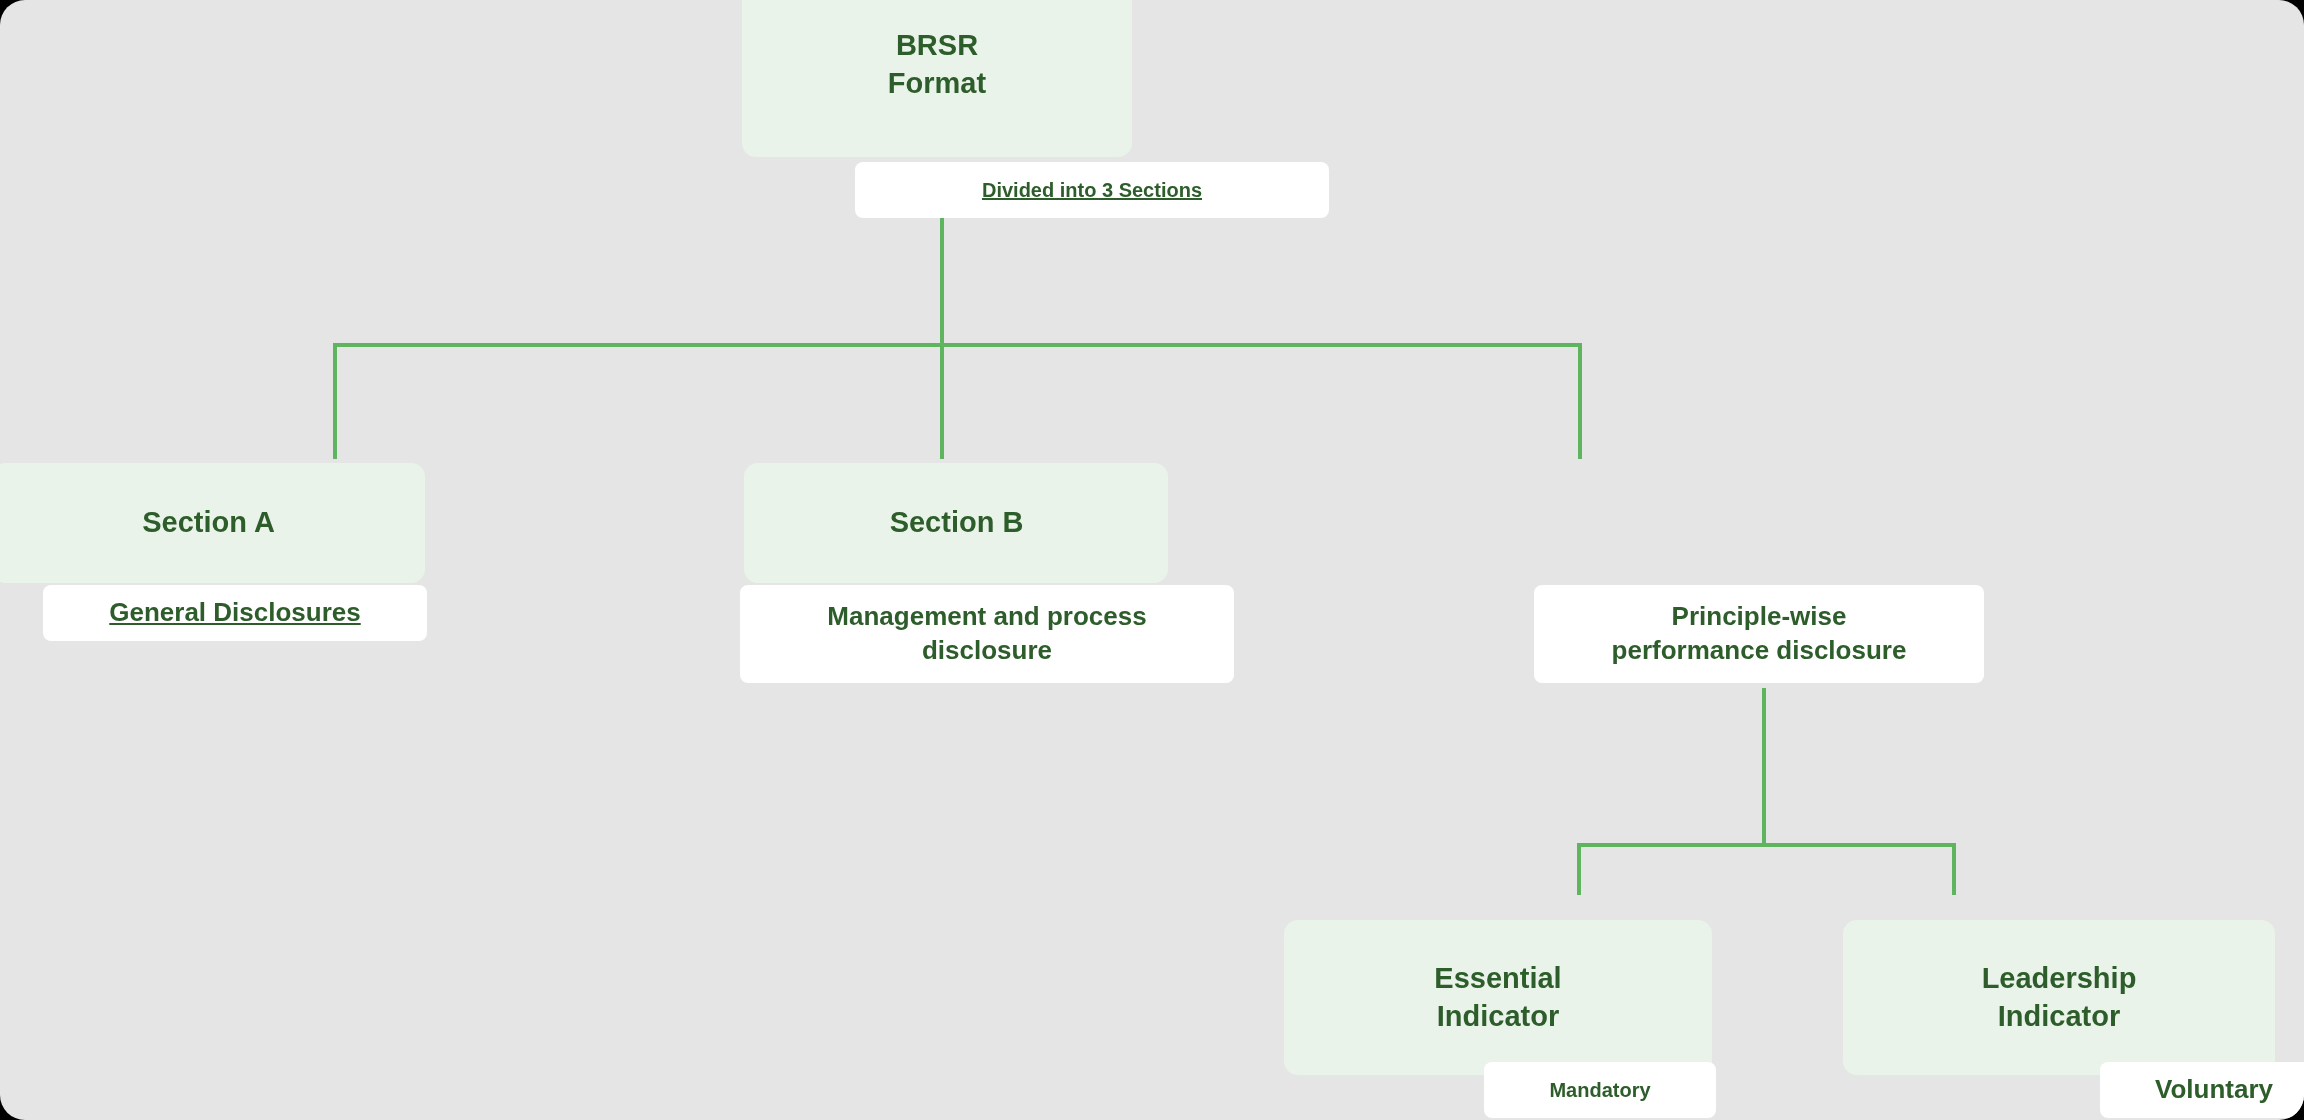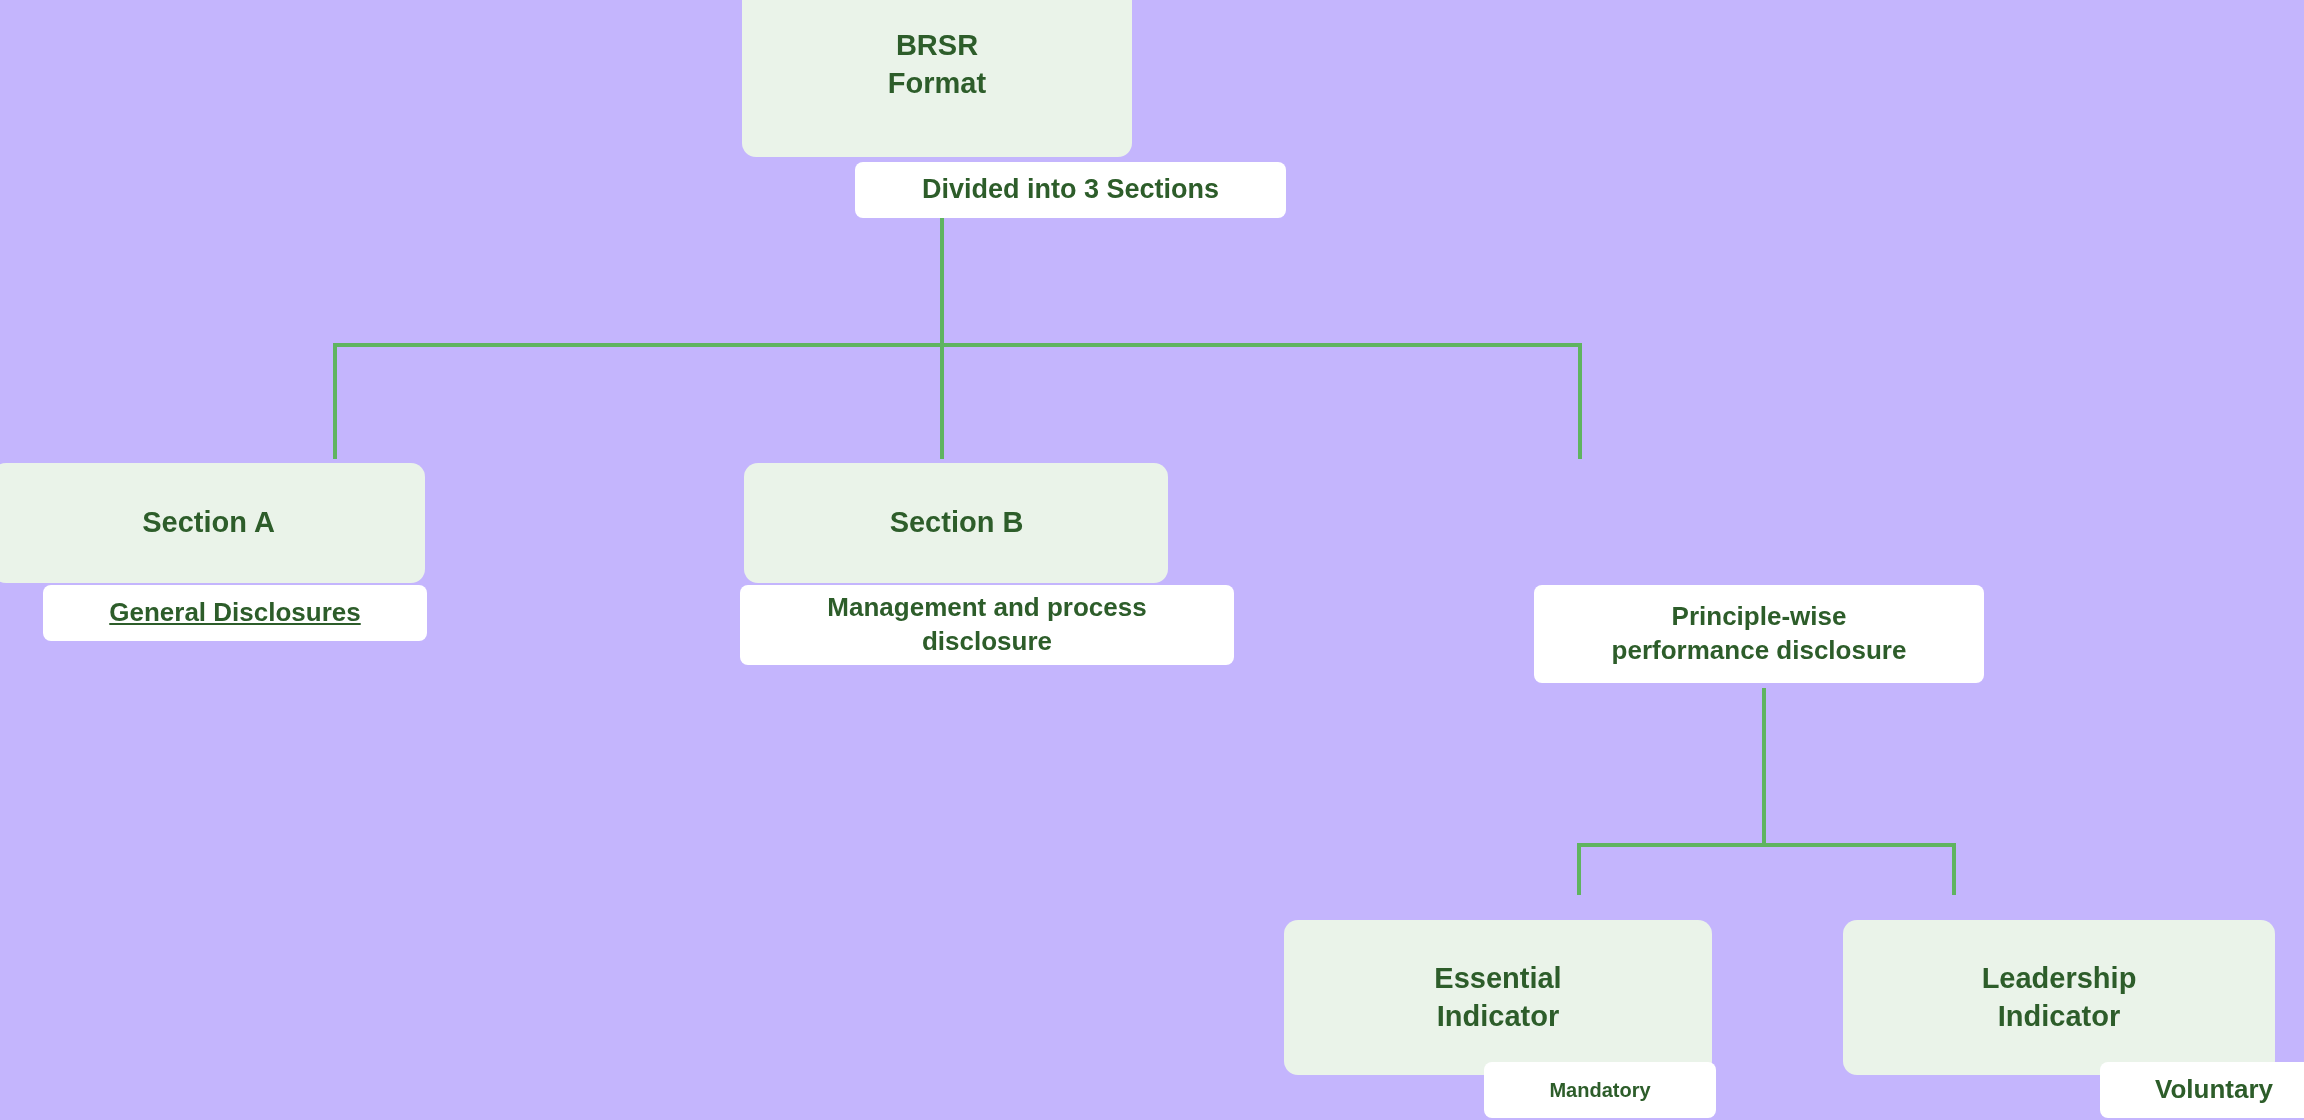--- a/index.html
+++ b/index.html
@@ -5,23 +5,24 @@
 <style>
   html, body {
     margin: 0;
     padding: 0;
     background: #000000;
   }
   #canvas {
     position: relative;
     width: 2304px;
     height: 1120px;
-    background: #c4b5fd;
+    background: #e5e5e5;
     overflow: hidden;
     font-family: "Liberation Sans", sans-serif;
+    border-radius: 25px;
   }
   
   .node {
     position: absolute;
     background: #eaf3e9;
     border-radius: 14px;
     color: #2d5d2a;
     font-weight: bold;
     display: flex;
     align-items: center;
@@ -77,27 +78,27 @@
   <div class="edge-h" style="left:1577px; top:843px; width:379px;"></div>
   <div class="edge-v" style="left:1577px; top:843px; height:52px;"></div>
   <div class="edge-v" style="left:1952px; top:843px; height:52px;"></div>
 
   <div class="node" style="left:742px; top:-28px; width:390px; height:185px; font-size:29px; border-radius:0 0 14px 14px;">
     <div>
       <span>BRSR</span><br>
       <span>Format</span>
     </div>
   </div>
-  <div class="chip" style="left:855px; top:162px; width:431px; height:56px; font-size:27px;">Divided into 3 Sections</div>
+  <div class="chip" style="left:855px; top:162px; width:474px; height:56px; font-size:20px;text-decoration:underline;">Divided into 3 Sections</div>
 
   <div class="node" style="left:-8px; top:463px; width:433px; height:120px; font-size:29px;">Section A</div>
   <div class="chip" style="left:43px; top:585px; width:384px; height:56px; font-size:26px;text-decoration:underline;">General Disclosures</div>
 
   <div class="node" style="left:744px; top:463px; width:424px; height:120px; font-size:29px;padding-left:11px;">Section B</div>
-  <div class="chip" style="left:740px; top:585px; width:494px; height:80px; font-size:26px;">
+  <div class="chip" style="left:740px; top:585px; width:494px; height:98px; font-size:26px;">
     <div>
       <span>Management and process</span><br>
       <span>disclosure</span>
     </div>
   </div>
 
   <div class="chip" style="left:1534px; top:585px; width:450px; height:98px; font-size:26px;">
     <div>
       <span>Principle-wise</span><br>
       <span>performance disclosure</span>

